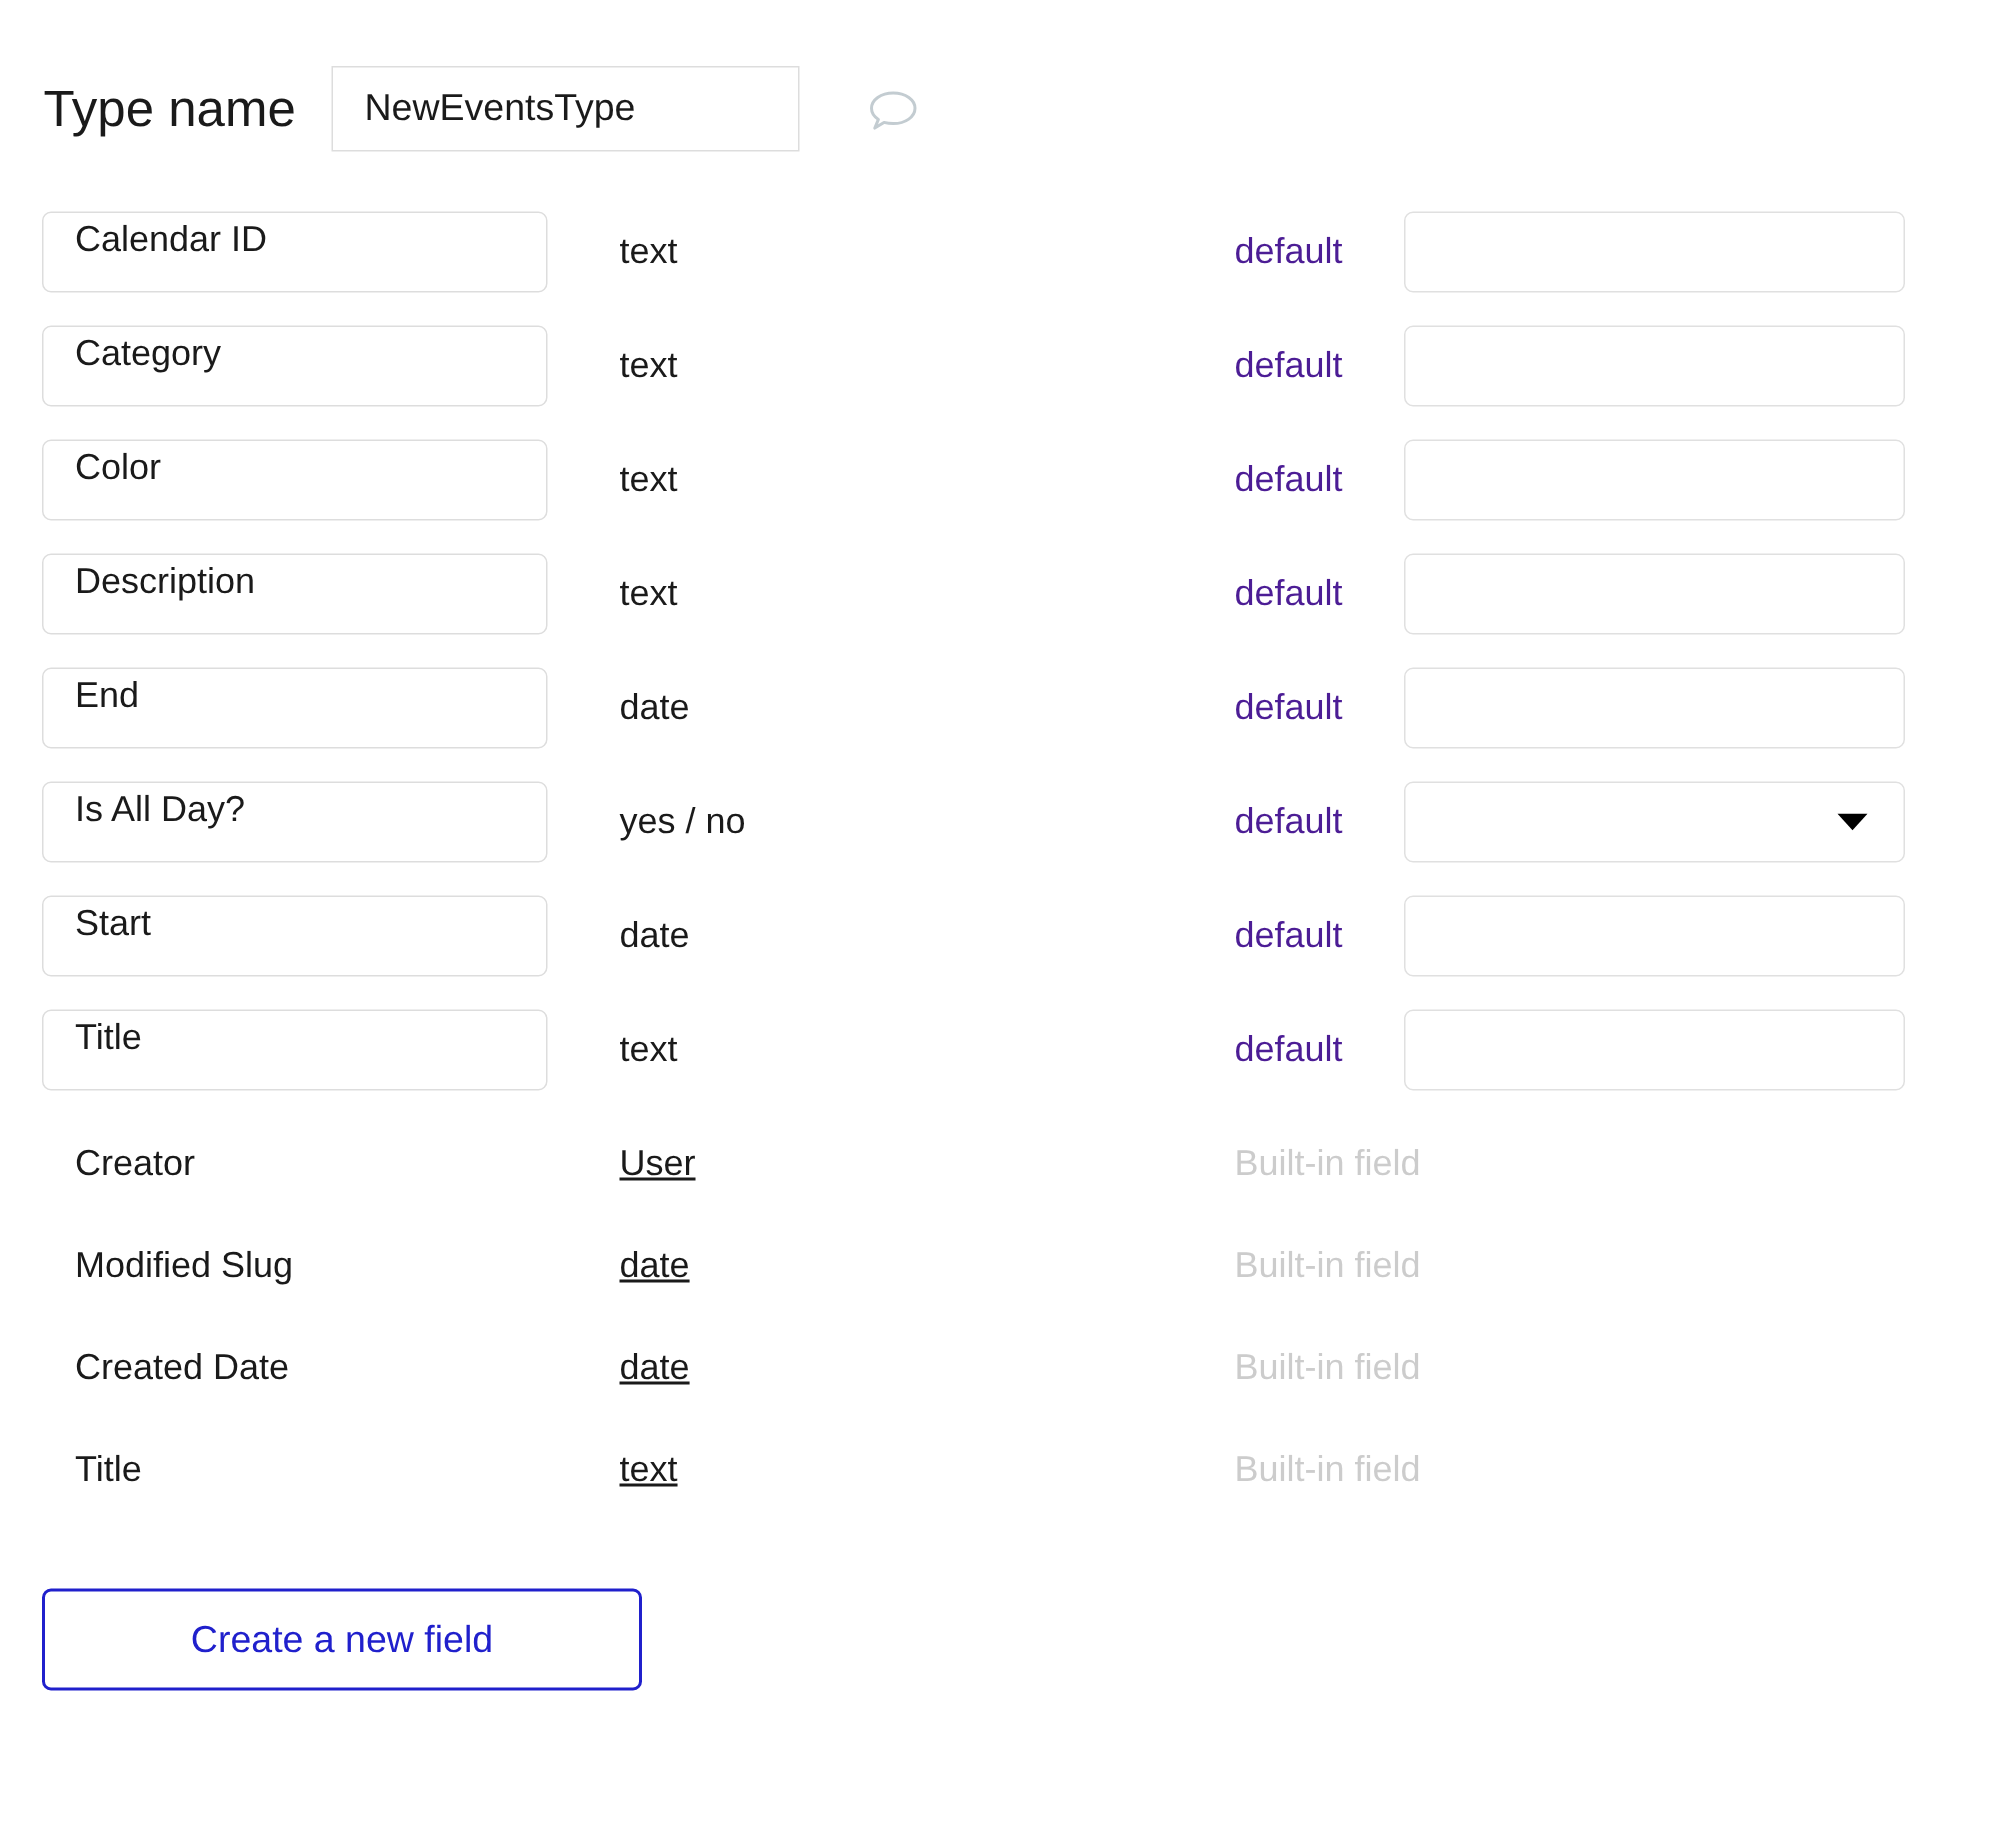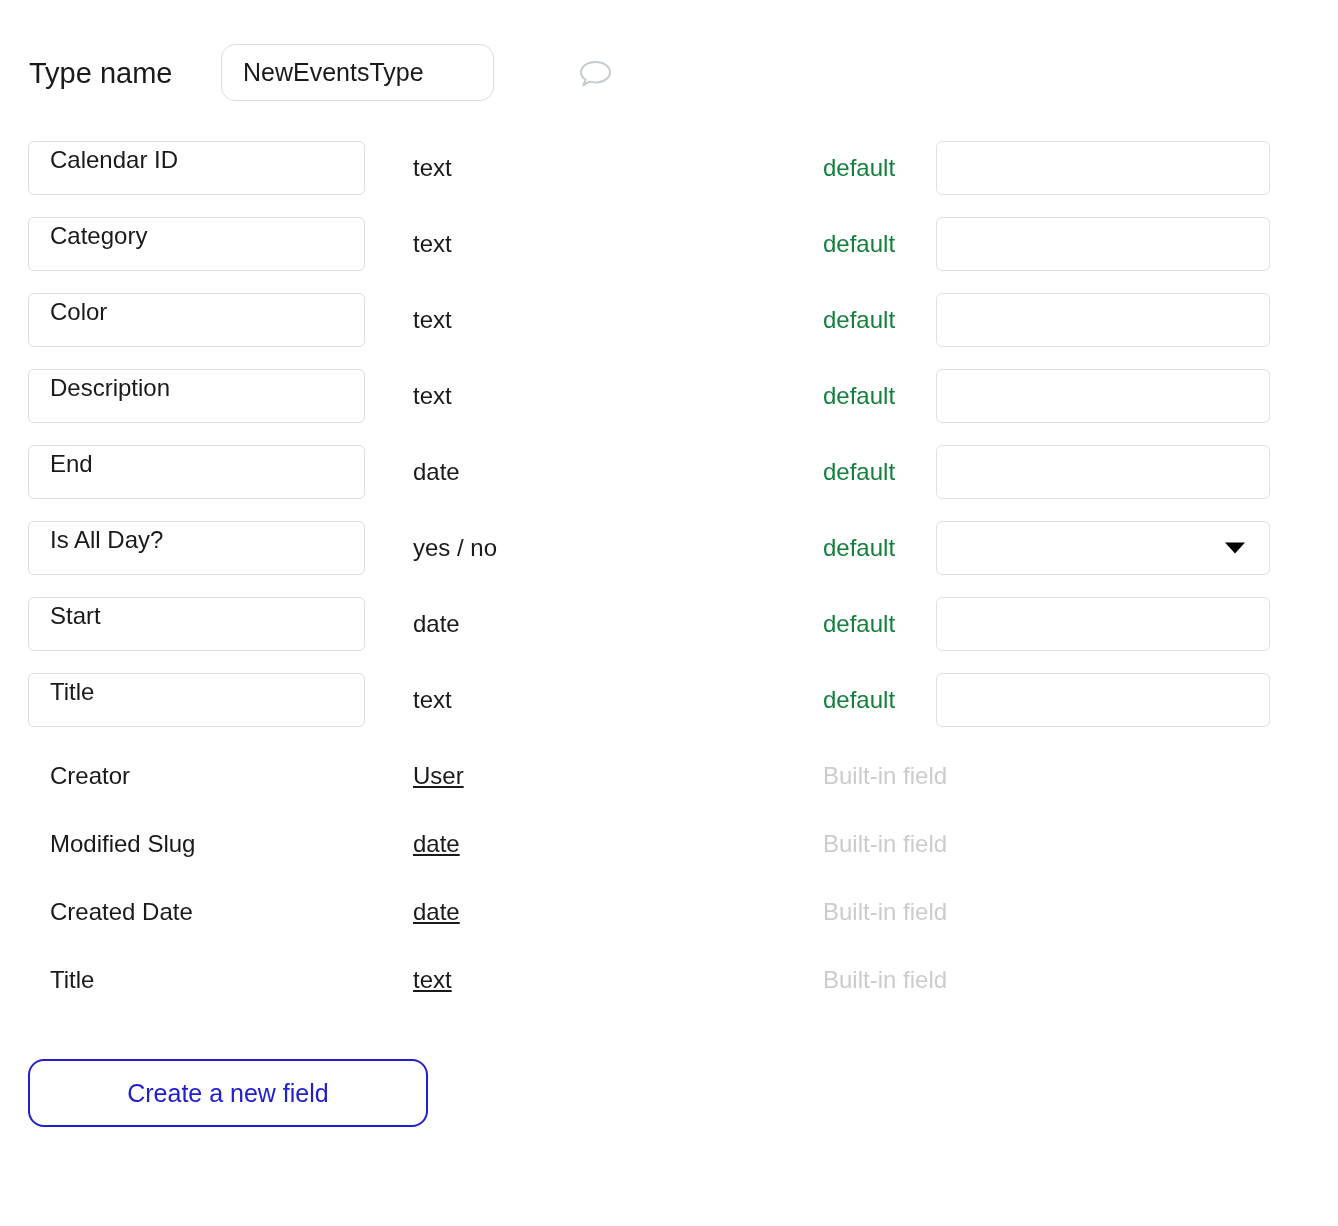--- a/index.html
+++ b/index.html
@@ -25,34 +25,34 @@
     left: 0;
     top: 44px;
     width: 1338px;
     height: 58px;
     display: flex;
     align-items: center;
   }
 
   .typename-label {
     margin-left: 29px;
-    font-size: 29px;
+    font-size: 34px;
     color: #1a1a1a;
     line-height: 1;
     white-space: nowrap;
   }
 
   .typename-input {
     position: absolute;
     left: 221px;
     top: 0px;
-    width: 273px;
+    width: 312px;
     height: 57px;
     border: 1px solid #dddddd;
-    border-radius: 14px;
+    border-radius: 0;
     background: #ffffff;
     font-family: "Liberation Sans", sans-serif;
     font-size: 25px;
     color: #1a1a1a;
     padding: 0 0 0 21px;
     outline: none;
   }
 
   .comment-icon {
     position: absolute;
@@ -99,21 +99,21 @@
     color: #1a1a1a;
     line-height: 28px;
     white-space: nowrap;
   }
 
   .field-default-label {
     position: absolute;
     left: 823px;
     top: 13px;
     font-size: 24px;
-    color: #15803d;
+    color: #4c1d95;
     line-height: 28px;
     white-space: nowrap;
   }
 
   .field-default-input {
     position: absolute;
     left: 936px;
     top: 0;
     width: 334px;
     height: 54px;
@@ -196,21 +196,21 @@
   }
 
   
   .create-button {
     position: absolute;
     left: 28px;
     top: 1059px;
     width: 400px;
     height: 68px;
     border: 2px solid #2020cc;
-    border-radius: 16px;
+    border-radius: 6px;
     background: #ffffff;
     color: #2020cc;
     font-family: "Liberation Sans", sans-serif;
     font-size: 25px;
     cursor: pointer;
     display: flex;
     align-items: center;
     justify-content: center;
   }
 </style>

